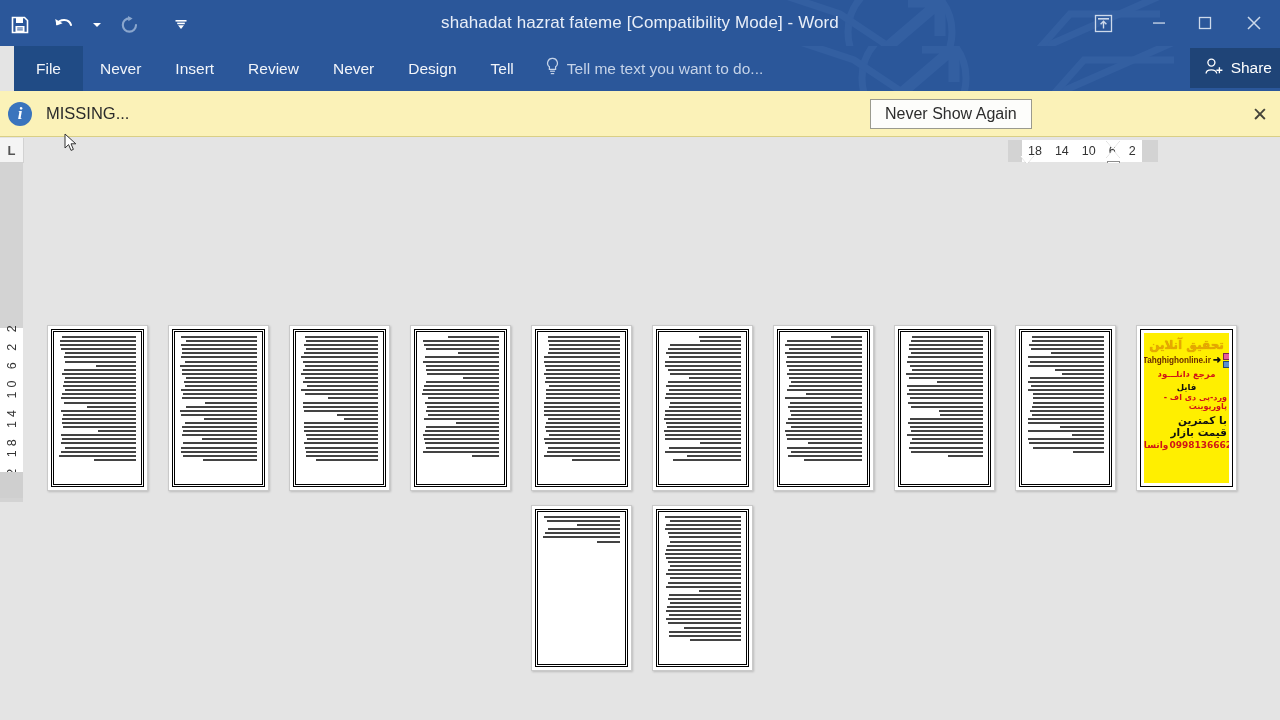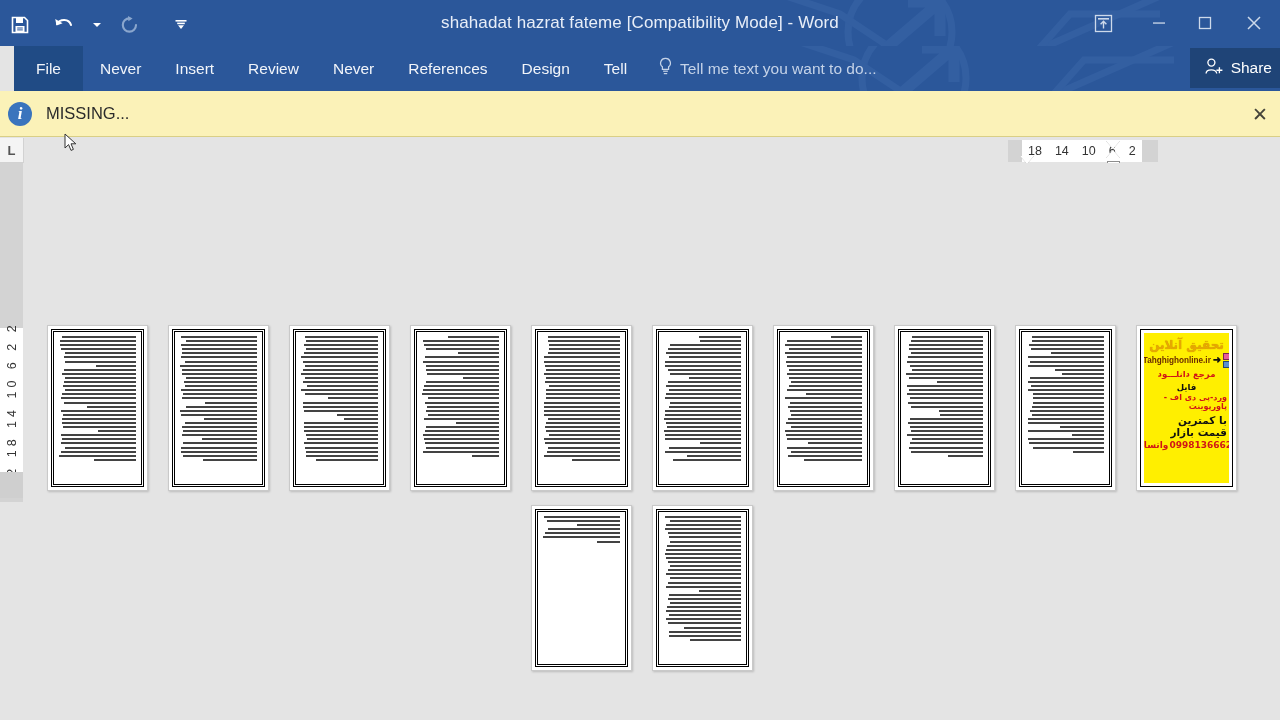--- a/index.html
+++ b/index.html
@@ -331,21 +331,20 @@
       </g>
       <path d="M130 108 L200 48 M200 48 L168 48 M200 48 L200 82" stroke="#3a66a8" stroke-width="11" fill="none"></path>
     </svg>
 
     <div class="tabs">
       <div class="tab file">File</div>
       <div class="tab">Never</div>
       <div class="tab">Insert</div>
       <div class="tab">Review</div>
       <div class="tab">Never</div>
-      <div class="tab">References</div>
       <div class="tab">Design</div>
       <div class="tab">Tell</div>
       <div class="tellme">
         <span>
           <svg width="15" height="19" viewBox="0 0 15 19">
             <path d="M7.5 1.4 A4.7 4.7 0 0 1 10.6 9.8 L10.6 12.4 L4.4 12.4 L4.4 9.8 A4.7 4.7 0 0 1 7.5 1.4 Z" fill="none" stroke="#c5d3e8" stroke-width="1.25"></path>
             <rect x="5.1" y="13.6" width="4.8" height="1.2" fill="#c5d3e8"></rect>
             <rect x="5.8" y="16" width="3.4" height="1.2" fill="#c5d3e8"></rect>
           </svg>
         </span>
@@ -362,20 +361,21 @@
         </svg>
       </span>
       <span>Share</span>
     </div>
   </div>
 
   <div class="notice">
     <div class="notice-ico">i</div>
     <div class="notice-tag">MISSING...</div>
   </div>
+  <div class="notice-btn">Never Show Again</div>
   <div class="notice-x">✕</div>
 
   <div class="tabstop-box">
     <span class="tabstop-L">L</span>
   </div>
 
   <div class="hruler">
     <div class="hr-pad"></div>
     <div class="hr-white">
       <span>18</span>

